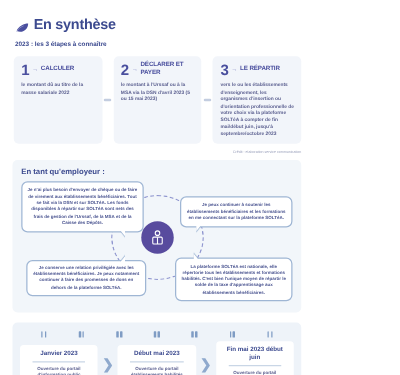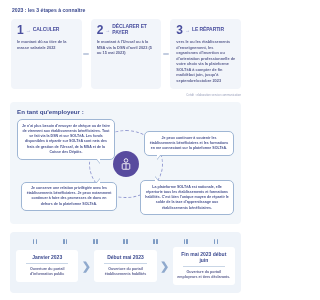--- a/index.html
+++ b/index.html
@@ -99,20 +99,29 @@
   .tl-rule{height:.7px;background:#c9d6e6;margin:3px 6px;}
   .tl-desc{font-size:3.6px;line-height:1.4;color:#5c6090;font-weight:bold;}
   .chev{flex:0 0 16px;display:flex;align-items:center;justify-content:center;
     font-size:11px;color:#8fa9cd;font-weight:bold;line-height:1;}
 </style>
 </head>
 <body>
 
 <div class="page">
 
+  <div class="header">
+    <span class="leaf-icon">
+      <svg viewBox="0 0 24 24" width="11" height="11">
+        <path d="M3 17c6 3 13 1 17-4 2-2.5 3-6 3-9-4 0-8 1-11 3C7 10 4 13 3 17z" fill="#4a4f9e"></path>
+        <path d="M3 18c3-5 7-8 12-10" stroke="#8f93c9" stroke-width="1.4" fill="none"></path>
+      </svg>
+    </span>
+    <span class="title">En synthèse</span>
+  </div>
 
   <div class="subtitle">2023 : les 3 étapes à connaître</div>
 
   <div class="steps">
 
     <div class="step">
       <div class="step-head">
         <span class="step-num">1</span>
         <span class="step-arrow">→</span>
         <span class="step-label">CALCULER</span>

